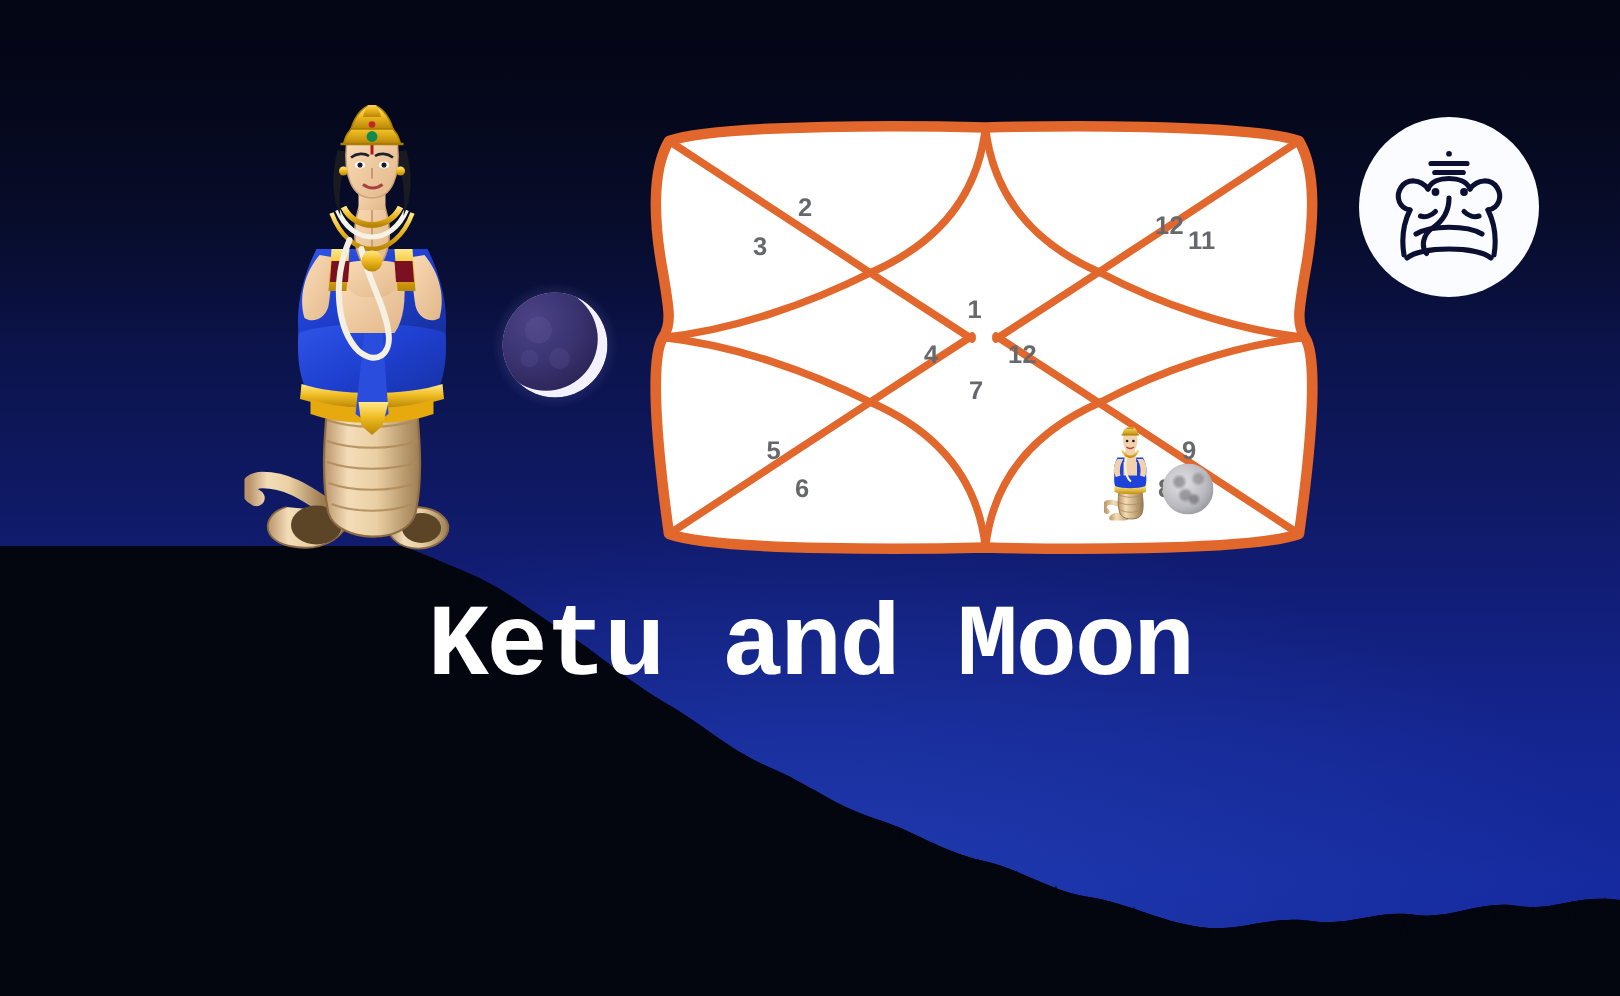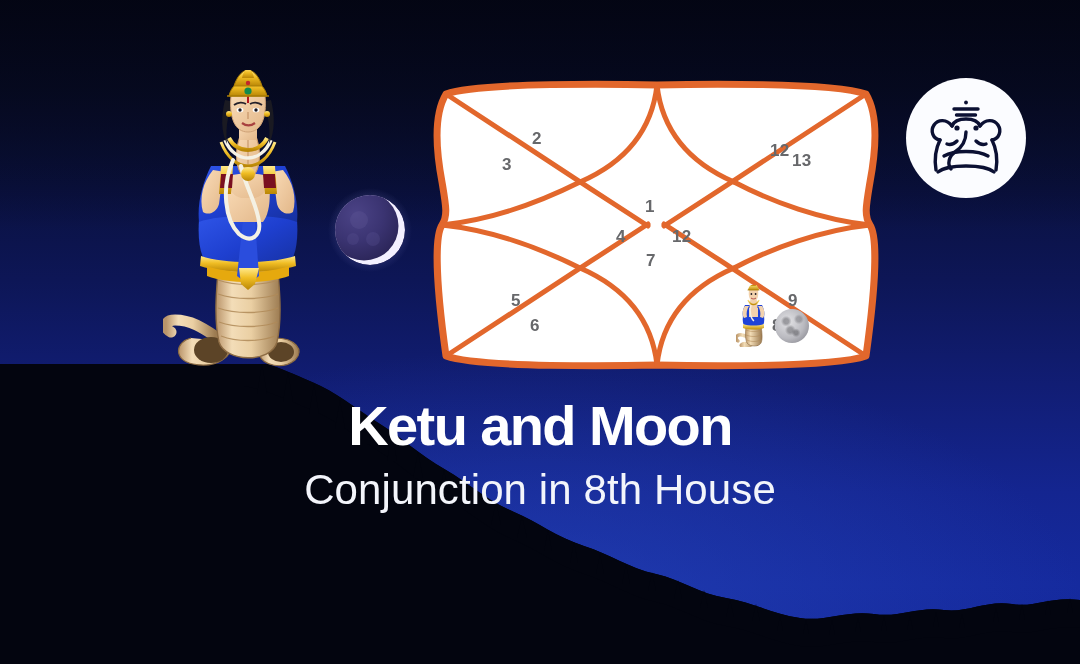--- a/index.html
+++ b/index.html
@@ -71,23 +71,23 @@
       radial-gradient(circle at 62% 70%, rgba(90,90,95,.55) 0 6%, rgba(90,90,95,0) 14%),
       radial-gradient(circle at 33% 36%, rgba(88,88,94,.5) 0 8%, rgba(88,88,94,0) 17%),
       radial-gradient(circle at 70% 30%, rgba(100,100,106,.42) 0 7%, rgba(100,100,106,0) 15%),
       radial-gradient(circle at 45% 62%, rgba(85,85,90,.45) 0 9%, rgba(85,85,90,0) 19%),
       radial-gradient(circle at 38% 38%, #e3e3e6 0%, #b9b9bf 55%, #8e8e96 84%, #6e6e77 100%);
   }
 
   
   .headline { position:absolute; left:0; right:0; top:398px; text-align:center; }
   .h-title {
-    font-size:56px; font-weight:700; color:#ffffff;
+    font-size:68px; font-weight:700; color:#ffffff;
     letter-spacing:-1.6px; line-height:1.0;
-    font-family:Liberation Sans, sans-serif;
+    font-family:Liberation Mono, monospace;
   }
   .h-sub {
     margin-top:14px;
     font-size:42px; font-weight:400; color:#f3f5fb;
     letter-spacing:.1px; line-height:1.05;
     font-family:"Liberation Sans", sans-serif;
   }
 </style>
 </head>
 <body>
@@ -348,21 +348,21 @@
     <div class="house-num" style="left:225px; top:128px;">1</div>
     <div class="house-num" style="left:112px; top:60px;">2</div>
     <div class="house-num" style="left:82px;  top:86px;">3</div>
     <div class="house-num" style="left:196px; top:158px;">4</div>
     <div class="house-num" style="left:91px;  top:222px;">5</div>
     <div class="house-num" style="left:110px; top:247px;">6</div>
     <div class="house-num" style="left:226px; top:182px;">7</div>
     <div class="house-num" style="left:352px; top:247px;">8</div>
     <div class="house-num" style="left:368px; top:222px;">9</div>
     <div class="house-num" style="left:252px; top:158px;">12</div>
-    <div class="house-num" style="left:372px; top:82px;">13</div>
+    <div class="house-num" style="left:372px; top:82px;">11</div>
     <div class="house-num" style="left:350px; top:72px;">12</div>
   </div>
 
   <div class="ketu-mini">
     <svg width="34" height="62" viewBox="0 0 34 62" aria-hidden="true">
       <defs>
         <linearGradient id="snakeG2" x1="0" y1="0" x2="1" y2="0">
           <stop offset="0%" stop-color="#bb9568"></stop>
           <stop offset="30%" stop-color="#f2dcb6"></stop>
           <stop offset="100%" stop-color="#9b7a50"></stop>
@@ -405,16 +405,15 @@
       <path d="M12 5 C13 1 15 -1 17.5 -1 C20 -1 22 1 23 5 Z" fill="url(#goldG2)"></path>
       <path d="M15 1 C16 -3 17 -5 17.5 -5 C18 -5 19 -3 20 1 Z" fill="url(#goldG2)"></path>
       <path d="M11.6 5 H23.4" stroke="#a87c06" stroke-width=".8"></path>
     </svg>
   </div>
 
   <div class="moon-mini"></div>
 
   <div class="headline">
     <div class="h-title">Ketu and Moon</div>
-    <div class="h-sub">Conjunction in 8th House</div>
   </div>
 
 </div>
 
 </body></html>

